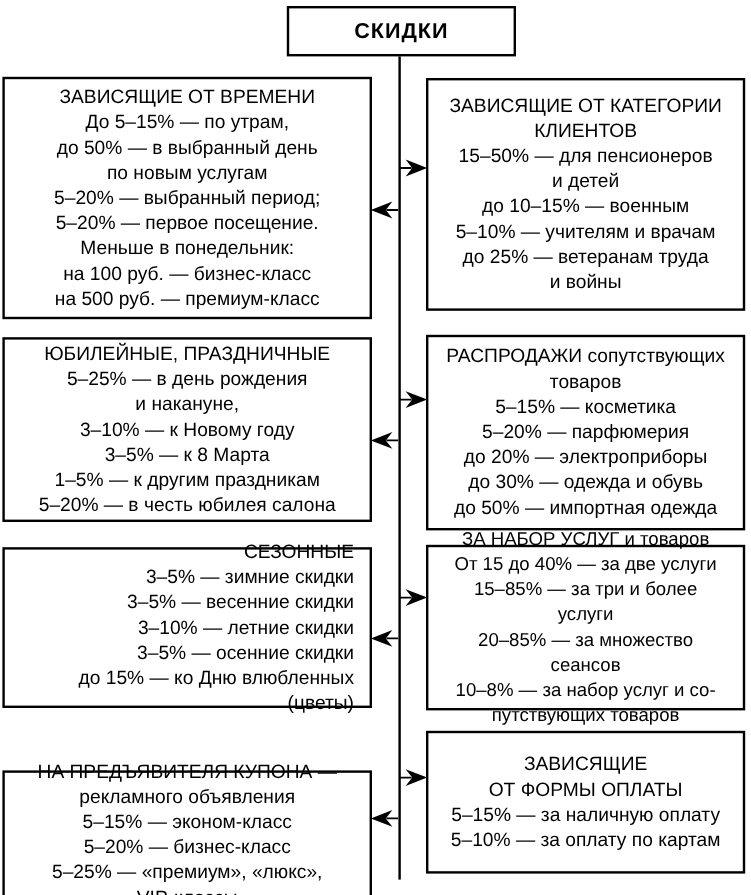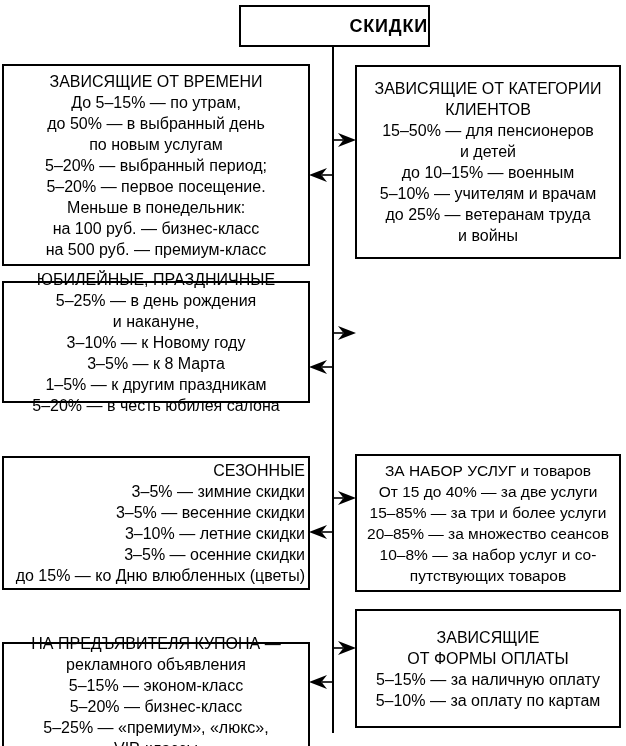--- a/index.html
+++ b/index.html
@@ -19,50 +19,50 @@
   .title-box {
     position: absolute;
     left: 239px;
     top: 5px;
     width: 191px;
     height: 42px;
     border: 2px solid #000;
     box-sizing: border-box;
     display: flex;
     align-items: center;
-    justify-content: flex-end;
+    justify-content: center;
     font-size: 18px;
     font-weight: 700;
     letter-spacing: 0.8px;
     background: #fff;
   }
   .node {
     position: absolute;
     border: 2px solid #000;
     box-sizing: border-box;
     background: #fff;
     display: flex;
     flex-direction: column;
     justify-content: center;
     align-items: center;
     text-align: center;
     font-size: 16px;
     line-height: 21px;
-    padding: 2px 3px;
+    padding: 2px 13px;
   }
   .node .lines {
     white-space: pre-line;
     width: 100%;
   }
   .col-left  { left: 2px;   width: 308px; }
   .col-right { left: 355px; width: 266px; align-items: center; }
 
   .box-l1 { top: 64px;  height: 202px; }
   .box-r1 { top: 65px;  height: 194px; }
-  .box-l2 { top: 281px; height: 122px; }
+  .box-l2 { top: 281px; height: 154px; }
   .box-r2 { top: 279px; height: 163px; }
   .box-l3 { top: 456px; height: 134px; text-align: right; }
   .box-r3 { top: 454px; height: 138px; font-size: 15.5px; }
   .box-l4 { top: 642px; height: 108px; }
   .box-r4 { top: 609px; height: 119px; }
 
   .spine {
     position: absolute;
     left: 332px;
     top: 47px;
@@ -159,20 +159,29 @@
   <div class="node col-left box-l2">
     <div class="lines">ЮБИЛЕЙНЫЕ, ПРАЗДНИЧНЫЕ
 5–25% — в день рождения
 и накануне,
 3–10% — к Новому году
 3–5% — к 8 Марта
 1–5% — к другим праздникам
 5–20% — в честь юбилея салона</div>
   </div>
 
+  <div class="node col-right box-r2">
+    <div class="lines">РАСПРОДАЖИ сопутствующих
+товаров
+5–15% — косметика
+5–20% — парфюмерия
+до 20% — электроприборы
+до 30% — одежда и обувь
+до 50% — импортная одежда</div>
+  </div>
 
   <div class="node col-left box-l3">
     <div class="lines">СЕЗОННЫЕ
 3–5% — зимние скидки
 3–5% — весенние скидки
 3–10% — летние скидки
 3–5% — осенние скидки
 до 15% — ко Дню влюбленных (цветы)</div>
   </div>
 

